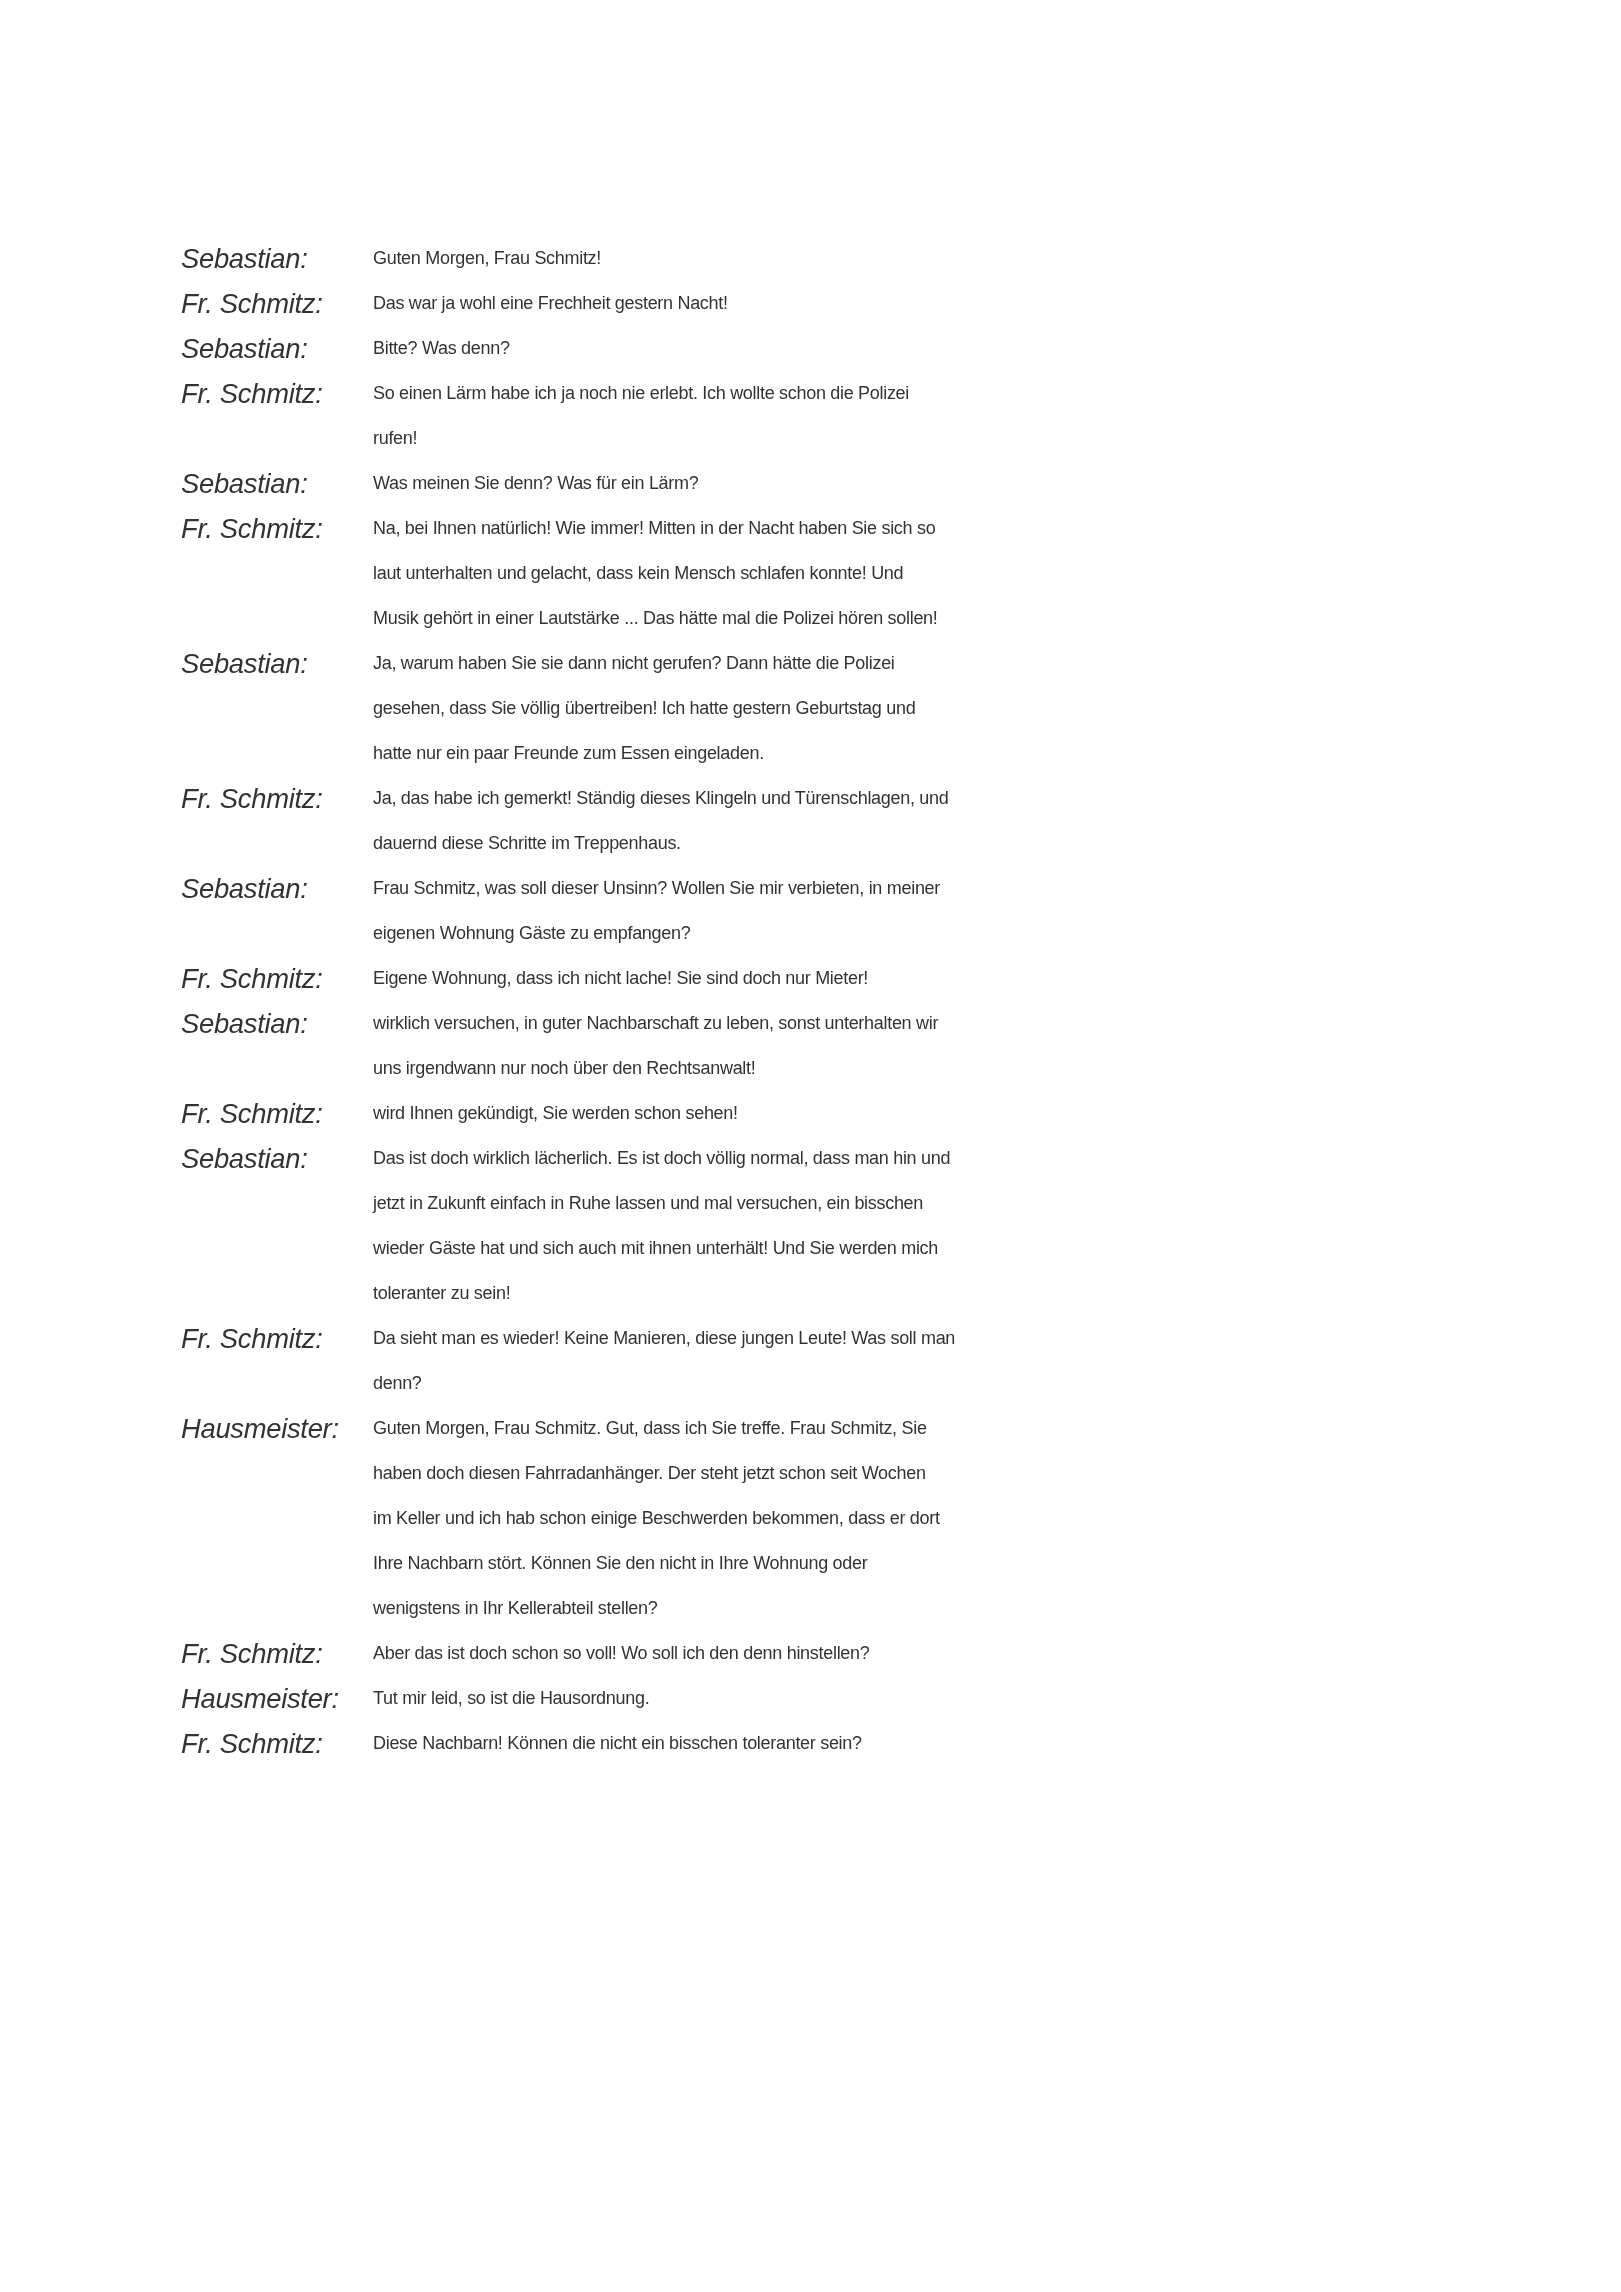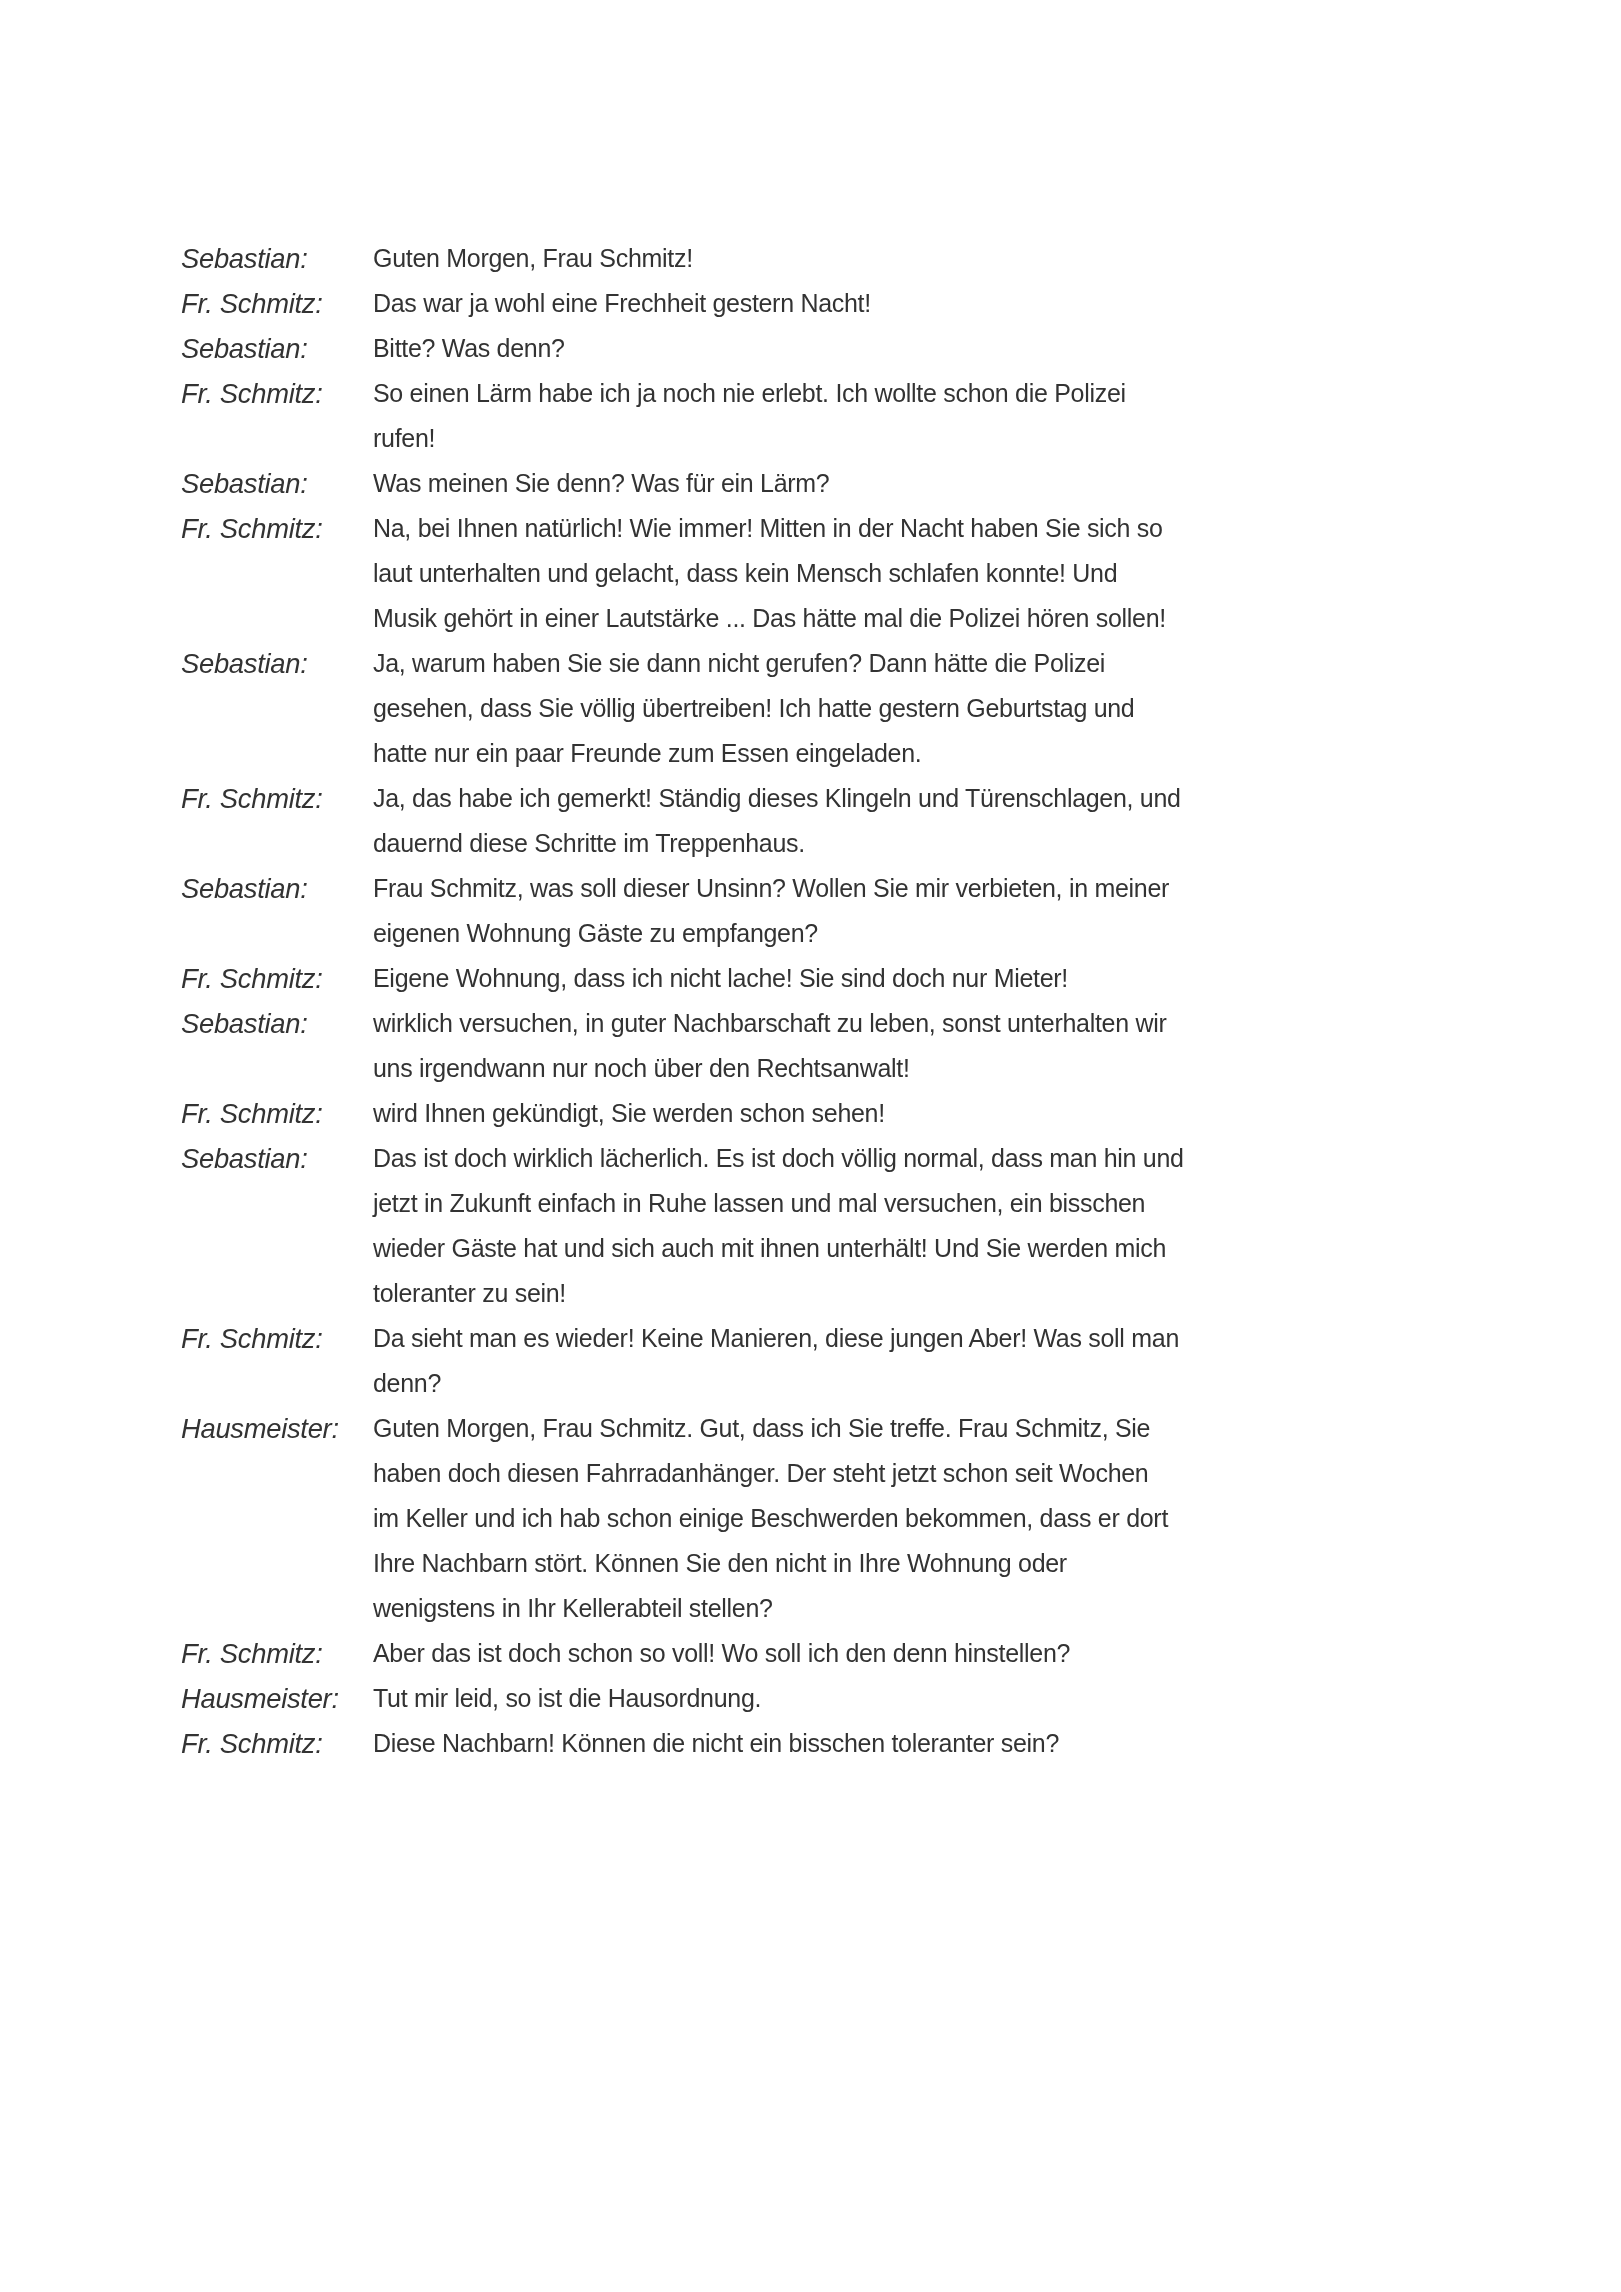--- a/index.html
+++ b/index.html
@@ -31,21 +31,21 @@
     flex: 0 0 192px;
     width: 192px;
     font-style: italic;
     font-size: 27.4px;
     line-height: 45px;
     letter-spacing: -0.3px;
     white-space: nowrap;
   }
   .text {
     flex: 1 1 auto;
-    font-size: 25px;
+    font-size: 18px;
     line-height: 45px;
     letter-spacing: -0.3px;
   }
   .line {
     white-space: pre;
   }
 </style>
 </head>
 <body>
 
@@ -149,21 +149,21 @@
           <div class="line">Das ist doch wirklich lächerlich. Es ist doch völlig normal, dass man hin und</div>
           <div class="line">jetzt in Zukunft einfach in Ruhe lassen und mal versuchen, ein bisschen</div>
           <div class="line">wieder Gäste hat und sich auch mit ihnen unterhält! Und Sie werden mich</div>
           <div class="line">toleranter zu sein!</div>
         </div>
   </div>
 
   <div class="row">
     <div class="speaker">Fr. Schmitz:</div>
     <div class="text">
-          <div class="line">Da sieht man es wieder! Keine Manieren, diese jungen Aber! Was soll man</div>
+          <div class="line">Da sieht man es wieder! Keine Manieren, diese jungen Leute! Was soll man</div>
           <div class="line">denn?</div>
         </div>
   </div>
 
   <div class="row">
     <div class="speaker">Hausmeister:</div>
     <div class="text">
           <div class="line">Guten Morgen, Frau Schmitz. Gut, dass ich Sie treffe. Frau Schmitz, Sie</div>
           <div class="line">haben doch diesen Fahrradanhänger. Der steht jetzt schon seit Wochen</div>
           <div class="line">im Keller und ich hab schon einige Beschwerden bekommen, dass er dort</div>

